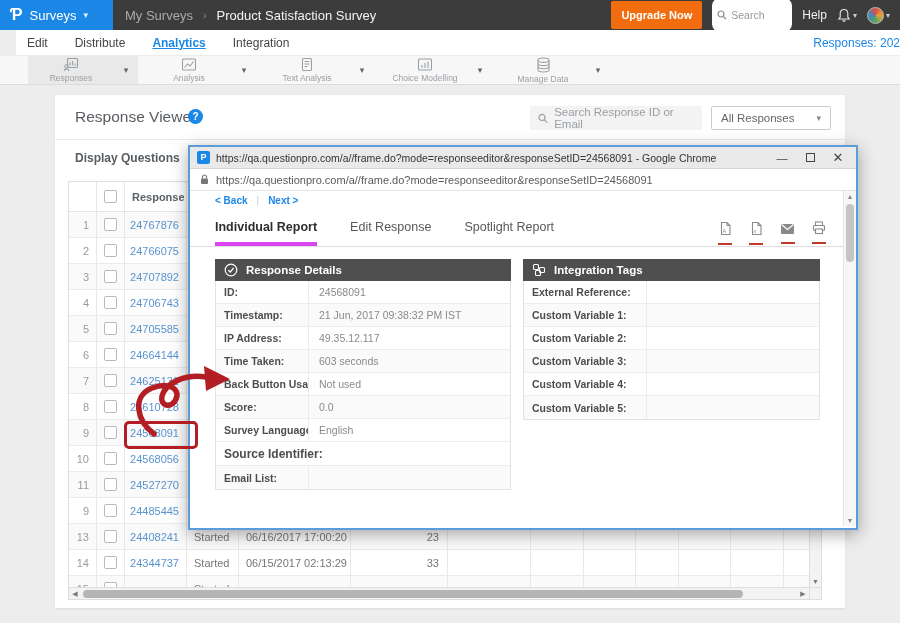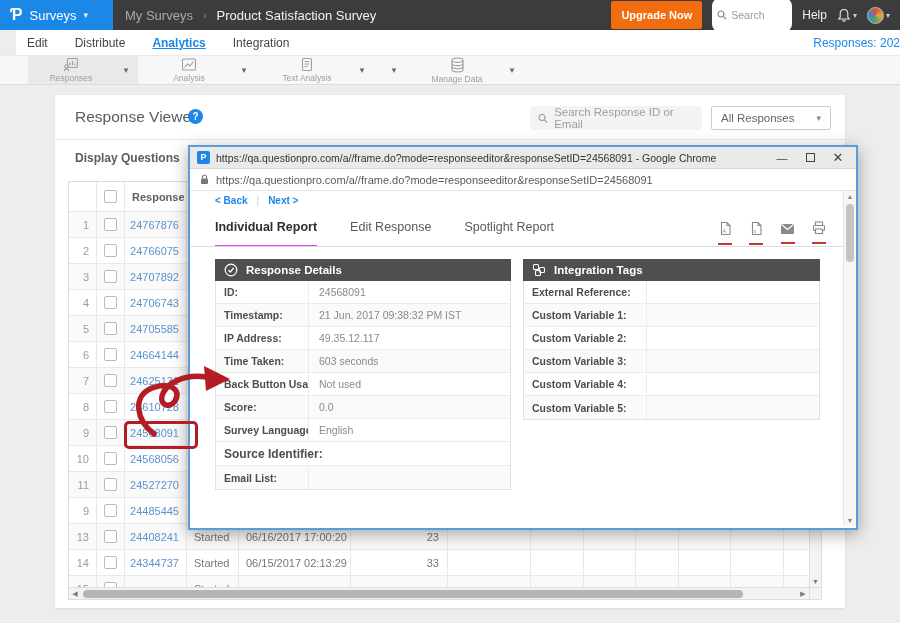--- a/index.html
+++ b/index.html
@@ -94,21 +94,21 @@
   .win-max { width:22px; display:flex; justify-content:center; cursor:pointer; }
   .win-max i { width:9px; height:9px; border:1px solid #444; display:block; }
   .p-urlbar { height:22px; background:#fff; border-bottom:1px solid #e3e3e3; display:flex; align-items:center; gap:7px; padding:0 10px; }
   .p-url { font-size:11px; color:#5a5a5a; white-space:nowrap; overflow:hidden; }
   .p-content { position:relative; height:335px; background:#fff; }
   .p-backnext { position:absolute; left:25px; top:4px; display:flex; align-items:center; gap:9px; font-size:10px; }
   .p-backnext .lnk { color:#1b87e6; font-weight:bold; cursor:pointer; }
   .p-backnext .sep { color:#ccc; }
   .p-tabs { position:absolute; left:25px; top:21px; height:34px; display:flex; gap:33px; }
   .p-tab { font-size:12.5px; color:#595959; padding-top:8px; cursor:pointer; }
-  .p-tab.active { color:#2f2f2f; font-weight:bold; border-bottom:1px solid #d946ef; }
+  .p-tab.active { color:#2f2f2f; font-weight:bold; border-bottom:4px solid #d946ef; }
   .p-tabline { position:absolute; left:0; top:55px; width:653px; border-bottom:1px solid #ddd; }
   .p-exports { position:absolute; right:30px; top:30px; display:flex; gap:17px; }
   .exp { display:flex; flex-direction:column; align-items:center; gap:3px; cursor:pointer; }
   .exp .rl { width:14px; height:2px; background:#c0392b; }
   .panel { position:absolute; top:68px; }
   .panel-left { left:25px; width:296px; }
   .panel-right { left:333px; width:297px; }
   .panel-head { height:22px; background:#4f4f4f; color:#fff; font-size:11.5px; font-weight:bold; display:flex; align-items:center; gap:8px; padding-left:9px; }
   .panel-body { border:1px solid #e2e2e2; border-top:none; }
   .d-row { display:flex; height:23px; border-bottom:1px solid #ececec; background:#fff; }
@@ -215,20 +215,31 @@
               <line x1="4.5" y1="4.5" x2="9.5" y2="4.5" stroke="#9aa0a6" stroke-width="1"></line>
               <line x1="4.5" y1="7" x2="9.5" y2="7" stroke="#9aa0a6" stroke-width="1"></line>
               <line x1="4.5" y1="9.5" x2="7.5" y2="9.5" stroke="#9aa0a6" stroke-width="1"></line>
             </svg>
           </span>
           <span class="tb-label">Text Analysis</span>
         </div>
         <div class="tb-caret">▾</div>
       </div>
       <div class="tb-group">
+        <div class="tb-btn">
+          <span>
+            <svg width="16" height="15" viewBox="0 0 16 15">
+              <rect x="1.5" y="2" width="13" height="11" rx="1" fill="none" stroke="#9aa0a6" stroke-width="1.1"></rect>
+              <line x1="5" y1="11" x2="5" y2="8" stroke="#9aa0a6" stroke-width="1.1"></line>
+              <line x1="8" y1="11" x2="8" y2="6" stroke="#9aa0a6" stroke-width="1.1"></line>
+              <line x1="11" y1="11" x2="11" y2="4.5" stroke="#9aa0a6" stroke-width="1.1"></line>
+            </svg>
+          </span>
+          <span class="tb-label">Choice Modelling</span>
+        </div>
         <div class="tb-caret">▾</div>
       </div>
       <div class="tb-group">
         <div class="tb-btn">
           <span>
             <svg width="15" height="16" viewBox="0 0 15 16">
               <ellipse cx="7.5" cy="3.2" rx="5.5" ry="2.2" fill="none" stroke="#9aa0a6" stroke-width="1.1"></ellipse>
               <path d="M2 3.2 V12.8 c0 1.2 2.5 2.2 5.5 2.2 s5.5 -1 5.5 -2.2 V3.2" fill="none" stroke="#9aa0a6" stroke-width="1.1"></path>
               <path d="M2 6.4 c0 1.2 2.5 2.2 5.5 2.2 s5.5 -1 5.5 -2.2 M2 9.6 c0 1.2 2.5 2.2 5.5 2.2 s5.5 -1 5.5 -2.2" fill="none" stroke="#9aa0a6" stroke-width="1.1"></path>
             </svg>

